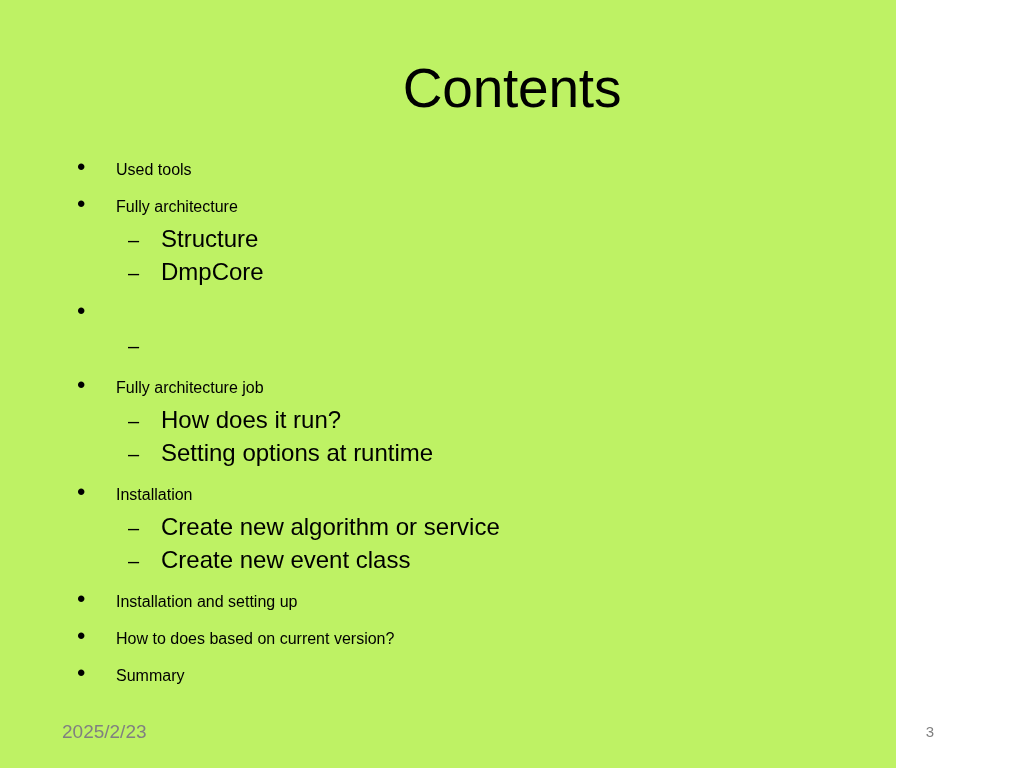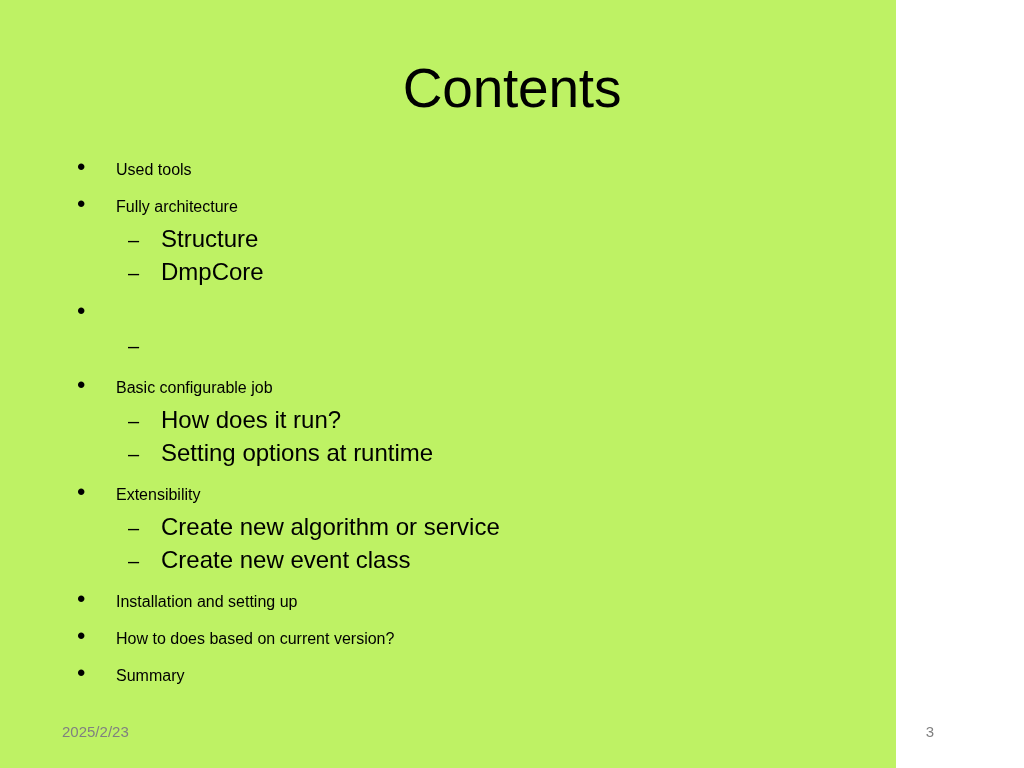--- a/index.html
+++ b/index.html
@@ -93,21 +93,21 @@
   
   .gap-after {
     margin-bottom: 4px;
   }
 
   
   .footer-date {
     position: absolute;
     left: 62px;
     top: 723px;
-    font-size: 15px;
+    font-size: 19px;
     line-height: 18px;
     color: #808080;
   }
   .footer-page {
     position: absolute;
     left: 900px;
     top: 723px;
     width: 60px;
     text-align: center;
     font-size: 15px;
@@ -147,36 +147,36 @@
     <div class="bullet-row lvl1">
       <span class="marker">•</span>
     </div>
 
     <div class="bullet-row lvl2 gap-after">
       <span class="marker">–</span>
     </div>
 
     <div class="bullet-row lvl1">
       <span class="marker">•</span>
-      <span class="text">Basic configurable job</span>
+      <span class="text">Fully architecture job</span>
     </div>
 
     <div class="bullet-row lvl2">
       <span class="marker">–</span>
       <span class="text">How does it run?</span>
     </div>
 
     <div class="bullet-row lvl2 gap-after">
       <span class="marker">–</span>
       <span class="text">Setting options at runtime</span>
     </div>
 
     <div class="bullet-row lvl1">
       <span class="marker">•</span>
-      <span class="text">Extensibility</span>
+      <span class="text">Installation</span>
     </div>
 
     <div class="bullet-row lvl2">
       <span class="marker">–</span>
       <span class="text">Create new algorithm or service</span>
     </div>
 
     <div class="bullet-row lvl2 gap-after">
       <span class="marker">–</span>
       <span class="text">Create new event class</span>

